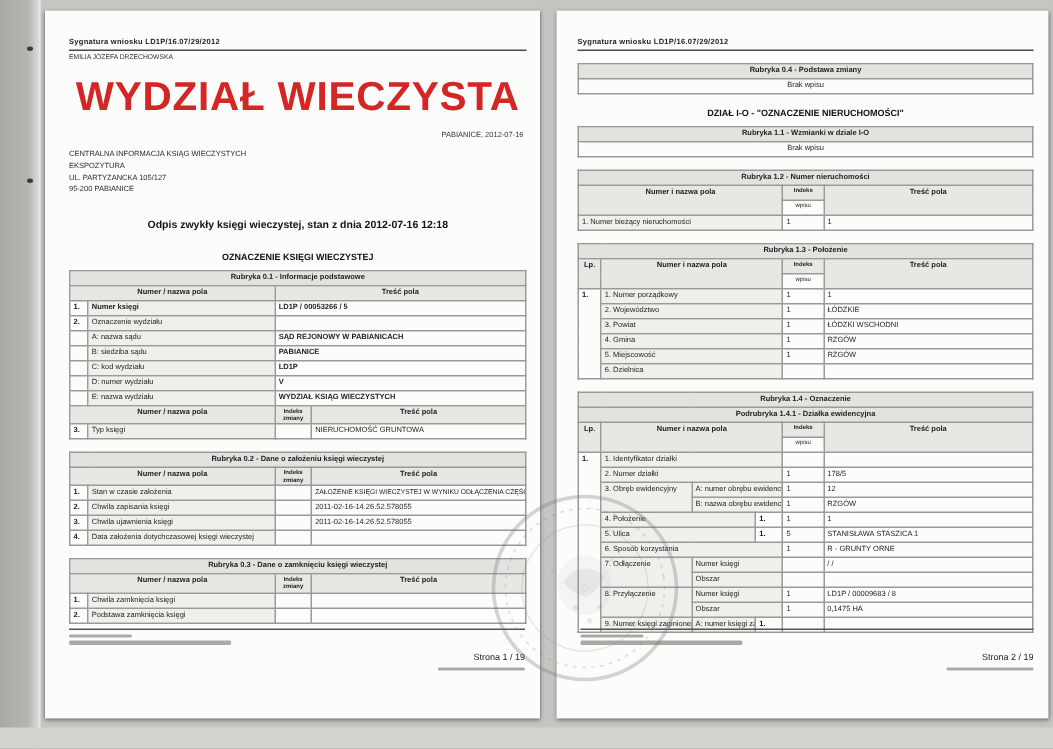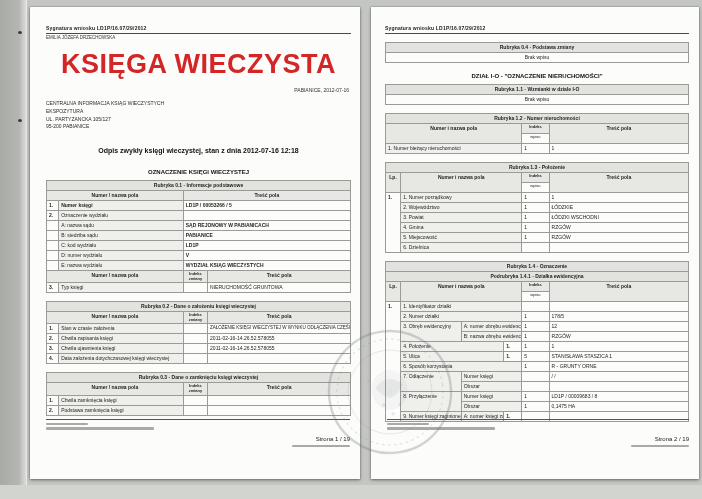--- a/index.html
+++ b/index.html
@@ -64,21 +64,21 @@
   <div class="speck" style="left:18px; top:31px;"></div>
   <div class="speck" style="left:18px; top:119px;"></div>
   <div class="bottom-strip"></div>
 
   <div class="page page1">
     <div class="inner">
       <div class="syg">Sygnatura wniosku LD1P/16.07/29/2012</div>
       <hr class="syg-rule">
       <div class="applicant">EMILIA JÓZEFA DRZECHOWSKA</div>
 
-      <div class="red-title">KSIĘGA WIECZYSTA</div>
+      <div class="red-title">WYDZIAŁ WIECZYSTA</div>
       <div class="place-date">PABIANICE, 2012-07-16</div>
 
       <div class="office">
         <div>CENTRALNA INFORMACJA KSIĄG WIECZYSTYCH</div>
         <div>EKSPOZYTURA</div>
         <div>UL. PARTYZANCKA 105/127</div>
         <div>95-200 PABIANICE</div>
       </div>
 
       <div class="subtitle">Odpis zwykły księgi wieczystej, stan z dnia 2012-07-16 12:18</div>

